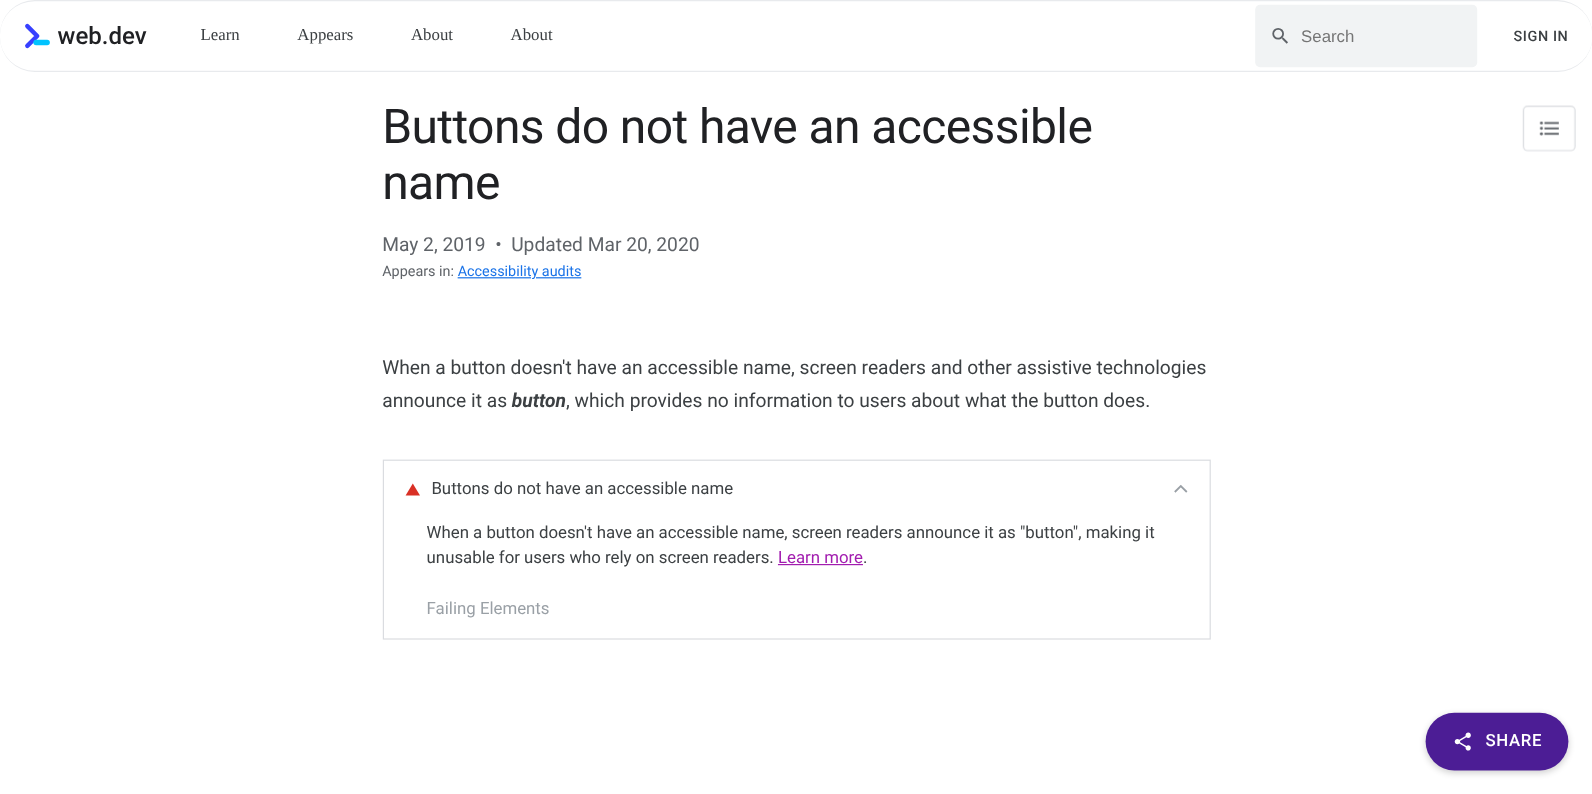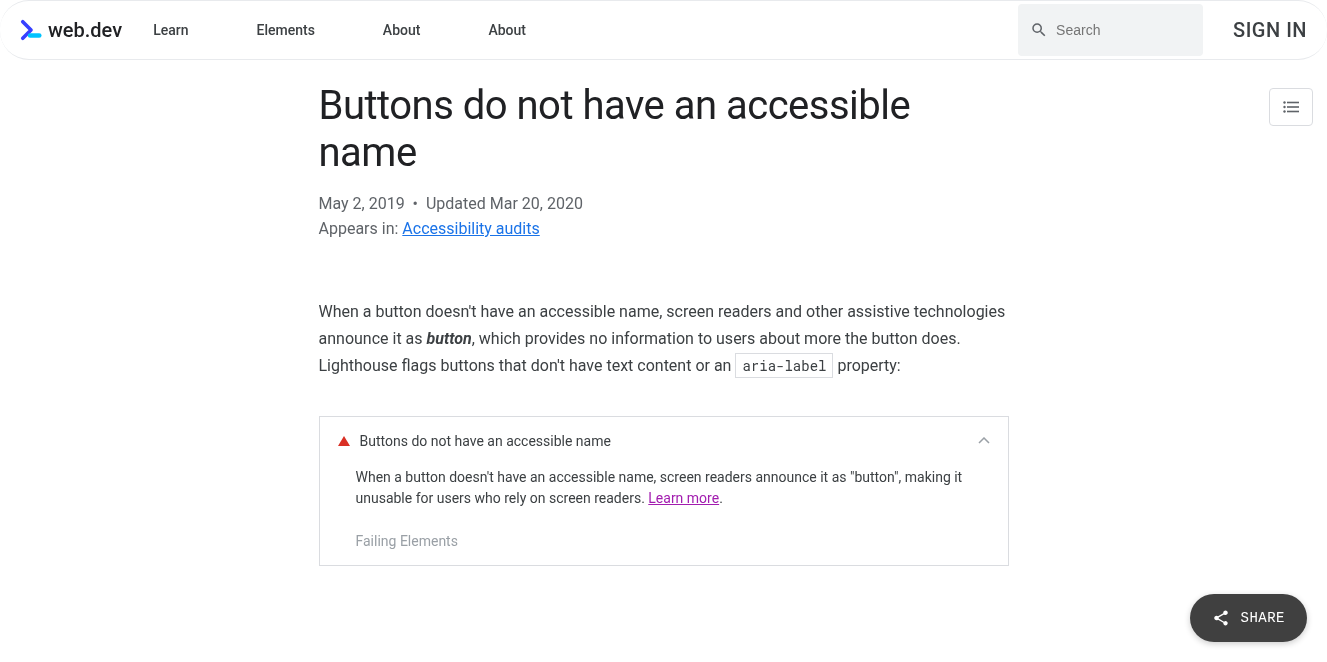--- a/index.html
+++ b/index.html
@@ -30,22 +30,23 @@
       display: inline-flex;
       margin-right: 6px;
     }
     .logo-text {
       font-size: 20px;
       font-weight: 500;
       color: #202124;
     }
     .nav {
       display: flex;
-      margin-left: 31px;
-      gap: 68px;
+      margin-left: 45px;
+      gap: 48px;
+      font-family: Liberation Serif, serif;
     }
     .nav-item {
       font-size: 14px;
       color: #3c4043;
       cursor: pointer;
       font-weight: 500;
     }
     .header-right {
       margin-left: auto;
       display: flex;
@@ -68,21 +69,21 @@
     }
     .search-input {
       border: none;
       background: transparent;
       outline: none;
       font-size: 14px;
       color: #5f6368;
       width: 100%;
     }
     .signin {
-      font-size: 20px;
+      font-size: 12px;
       font-weight: 500;
       color: #3c4043;
       cursor: pointer;
       letter-spacing: 0.5px;
     }
     .main {
       max-width: 730px;
       margin: 0 auto;
       padding: 20px;
     }
@@ -93,21 +94,21 @@
       margin-top: 2px;
       margin-bottom: 18px;
       letter-spacing: -0.5px;
     }
     .meta {
       font-size: 16px;
       color: #5f6368;
       margin-bottom: 6px;
     }
     .appears-in {
-      font-size: 16px;
+      font-size: 12px;
       color: #5f6368;
     }
     .appears-in a {
       color: #1a73e8;
       text-decoration: underline;
     }
     .intro {
       font-size: 16px;
       line-height: 1.7;
       color: #3c4043;
@@ -215,23 +216,22 @@
       padding: 0 22px;
       height: 48px;
       border-radius: 24px;
       font-size: 14px;
       font-weight: 500;
       letter-spacing: 0.5px;
       cursor: pointer;
       box-shadow: 0 2px 6px rgba(0,0,0,0.2);
     }
     .fab-share {
-      background: #404040;
+      background: #4c1d95;
       color: #fff;
-      font-family: Liberation Mono, monospace;
     }
     .fab-subscribe {
       background: #fff;
       color: #1a73e8;
       border: 1px solid #e8eaed;
     }
     .fab-icon {
       display: flex;
     }
   </style>
@@ -243,21 +243,21 @@
     <span class="logo-icon">
       <svg width="22" height="22" viewBox="0 0 24 24">
         <path d="M3 6 L12 15 L3 24" stroke="#3740ff" stroke-width="4" fill="none" stroke-linecap="round" stroke-linejoin="round" transform="translate(0,-3)"></path>
         <path d="M11 18 L21 18" stroke="#00c3ff" stroke-width="5" stroke-linecap="round"></path>
       </svg>
     </span>
     <span class="logo-text">web.dev</span>
   </div>
   <nav class="nav">
     <span class="nav-item">Learn</span>
-    <span class="nav-item">Elements</span>
+    <span class="nav-item">Appears</span>
     <span class="nav-item">About</span>
     <span class="nav-item">About</span>
   </nav>
   <div class="header-right">
     <div class="search-box">
       <span class="search-icon">
         <svg width="18" height="18" viewBox="0 0 24 24" fill="#5f6368">
           <path d="M15.5 14h-.79l-.28-.27A6.471 6.471 0 0 0 16 9.5 6.5 6.5 0 1 0 9.5 16c1.61 0 3.09-.59 4.23-1.57l.27.28v.79l5 4.99L20.49 19l-4.99-5zm-6 0C7.01 14 5 11.99 5 9.5S7.01 5 9.5 5 14 7.01 14 9.5 11.99 14 9.5 14z"></path>
         </svg>
       </span>
@@ -287,27 +287,24 @@
     <span> &nbsp;•&nbsp; </span>
     <span>Updated Mar 20, 2020</span>
   </div>
   <div class="appears-in">
     <span>Appears in:</span>
     <span> </span>
     <a href="#">Accessibility audits</a>
   </div>
 
   <p class="intro">
-    <span>When a button doesn't have an accessible name, screen readers and other assistive technologies announce it as </span><em>button</em><span>, which provides no information to users about more the button does.</span>
+    <span>When a button doesn't have an accessible name, screen readers and other assistive technologies announce it as </span><em>button</em><span>, which provides no information to users about what the button does.</span>
   </p>
 
 
-  <p class="section-text">
-    <span>Lighthouse flags buttons that don't have text content or an </span><code class="code-inline">aria-label</code><span> property:</span>
-  </p>
 
   <div class="audit-box">
     <div class="audit-header">
       <div class="audit-header-left">
         <span class="warning-triangle"></span>
         <span class="audit-title">Buttons do not have an accessible name</span>
       </div>
       <span class="chevron-up">
         <svg width="12" height="8" viewBox="0 0 12 8" fill="none" stroke="#9aa0a6" stroke-width="1.5">
           <path d="M1 6 L6 1 L11 6"></path>

